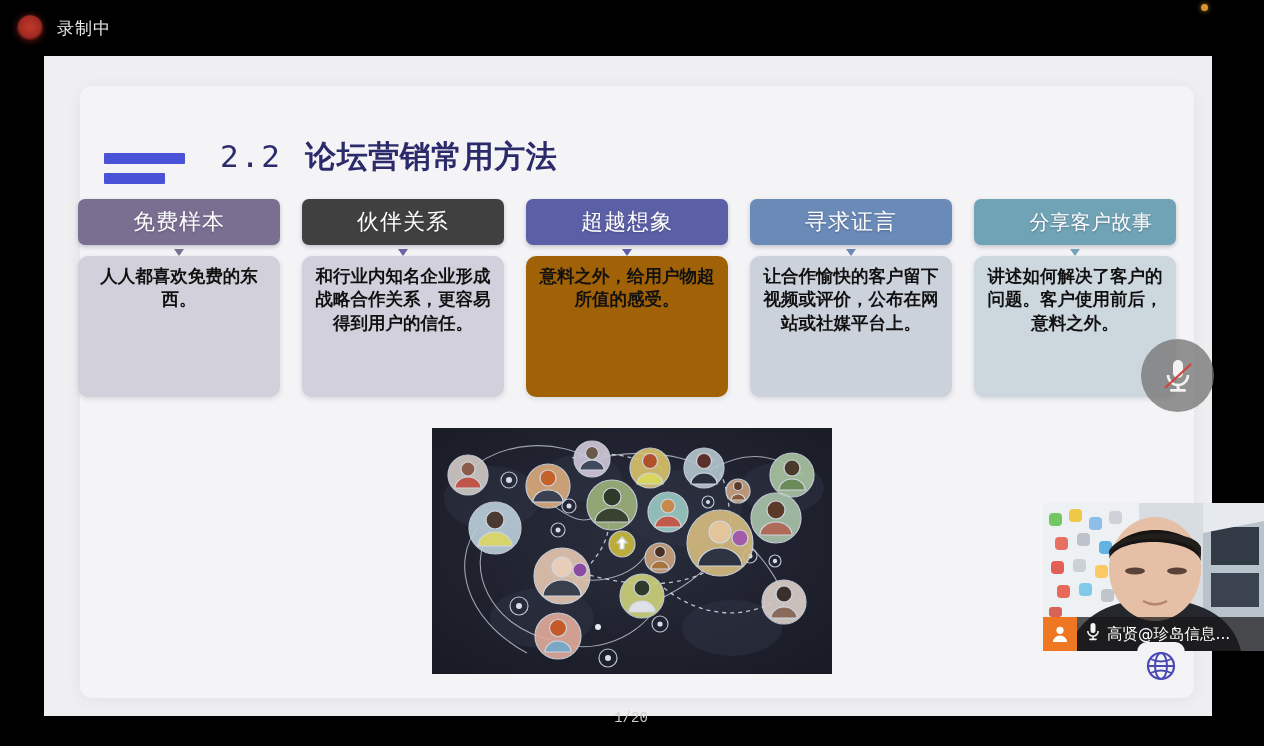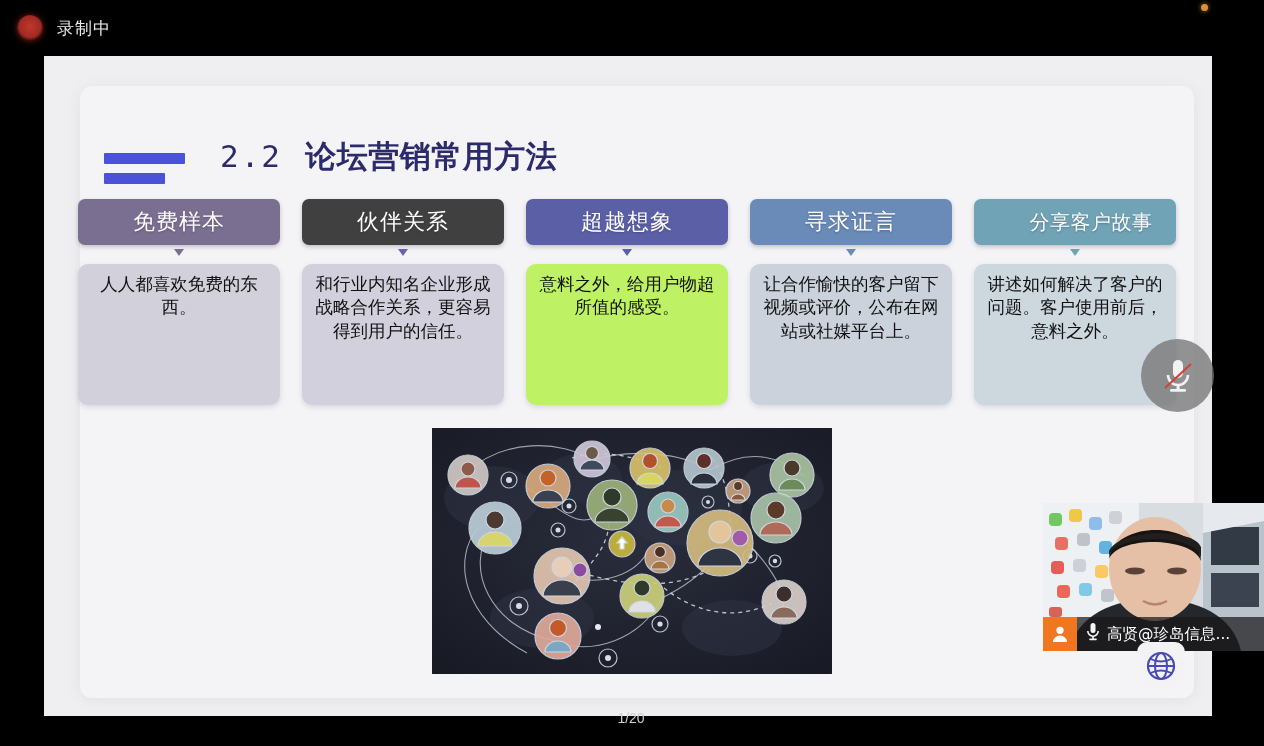--- a/index.html
+++ b/index.html
@@ -71,26 +71,27 @@
     box-shadow:0 2px 4px rgba(60,60,90,.28);
     text-shadow:0 1px 2px rgba(40,40,70,.35);
   }
   .card-header.small{ font-size:20px; letter-spacing:.5px;padding-left:32px; }
   .card-arrow{
     width:0; height:0; margin:4px auto 0;
     border-left:5px solid transparent; border-right:5px solid transparent;
     border-top:7px solid #6d6b90;
   }
   .card-body{
-    margin-top:8px; height:141px; border-radius:10px;
+    margin-top:0; height:141px; border-radius:10px;
     padding:9px 9px 0 9px;
     font-size:17.5px; line-height:1.33; color:#111;
     text-align:center;
     font-family:"DejaVu Sans","Liberation Sans",sans-serif;
     box-shadow:0 2px 5px rgba(110,110,140,.22);
+    font-weight:bold;
   }
 
   
   #net-img{
     position:absolute; left:388px; top:372px; width:400px; height:246px;
     background:#20222e; overflow:hidden; border-radius:1px;
   }
   #net-img svg{ display:block; }
 
   
@@ -123,21 +124,21 @@
 
   
   #globe-btn{
     position:absolute; left:1137px; top:642px; width:48px; height:48px;
     border-radius:10px; background:#f3f3f5;
     display:flex; align-items:center; justify-content:center;
   }
   #page-num{
     position:absolute; left:594px; top:710px; width:74px;
     text-align:center; color:#cfcfcf; font-size:14px;
-    font-family:Liberation Sans, sans-serif;
+    font-family:Liberation Mono, monospace;
   }
 </style>
 </head>
 <body>
 
 <div id="rec-bar">
   <div id="rec-dot"></div>
   <div id="rec-label">录制中</div>
 </div>
 <div id="corner-dot"></div>
@@ -166,21 +167,21 @@
 
     <div class="card">
       <div class="card-header" style="background:#404040">伙伴关系</div>
       <div class="card-arrow" style="border-top-color:#6b64a4"></div>
       <div class="card-body" style="background:#d1d0dc">和行业内知名企业形成战略合作关系，更容易得到用户的信任。</div>
     </div>
 
     <div class="card">
       <div class="card-header" style="background:#5b5fa6">超越想象</div>
       <div class="card-arrow" style="border-top-color:#5b5fa6"></div>
-      <div class="card-body" style="background:#bef264">意料之外，给用户物超所值的感受。</div>
+      <div class="card-body" style="background:#a16207">意料之外，给用户物超所值的感受。</div>
     </div>
 
     <div class="card">
       <div class="card-header" style="background:#6a8ab8">寻求证言</div>
       <div class="card-arrow" style="border-top-color:#6a8ab8"></div>
       <div class="card-body" style="background:#ccd2dc">让合作愉快的客户留下视频或评价，公布在网站或社媒平台上。</div>
     </div>
 
     <div class="card">
       <div class="card-header small" style="background:#6fa3b5">分享客户故事</div>

